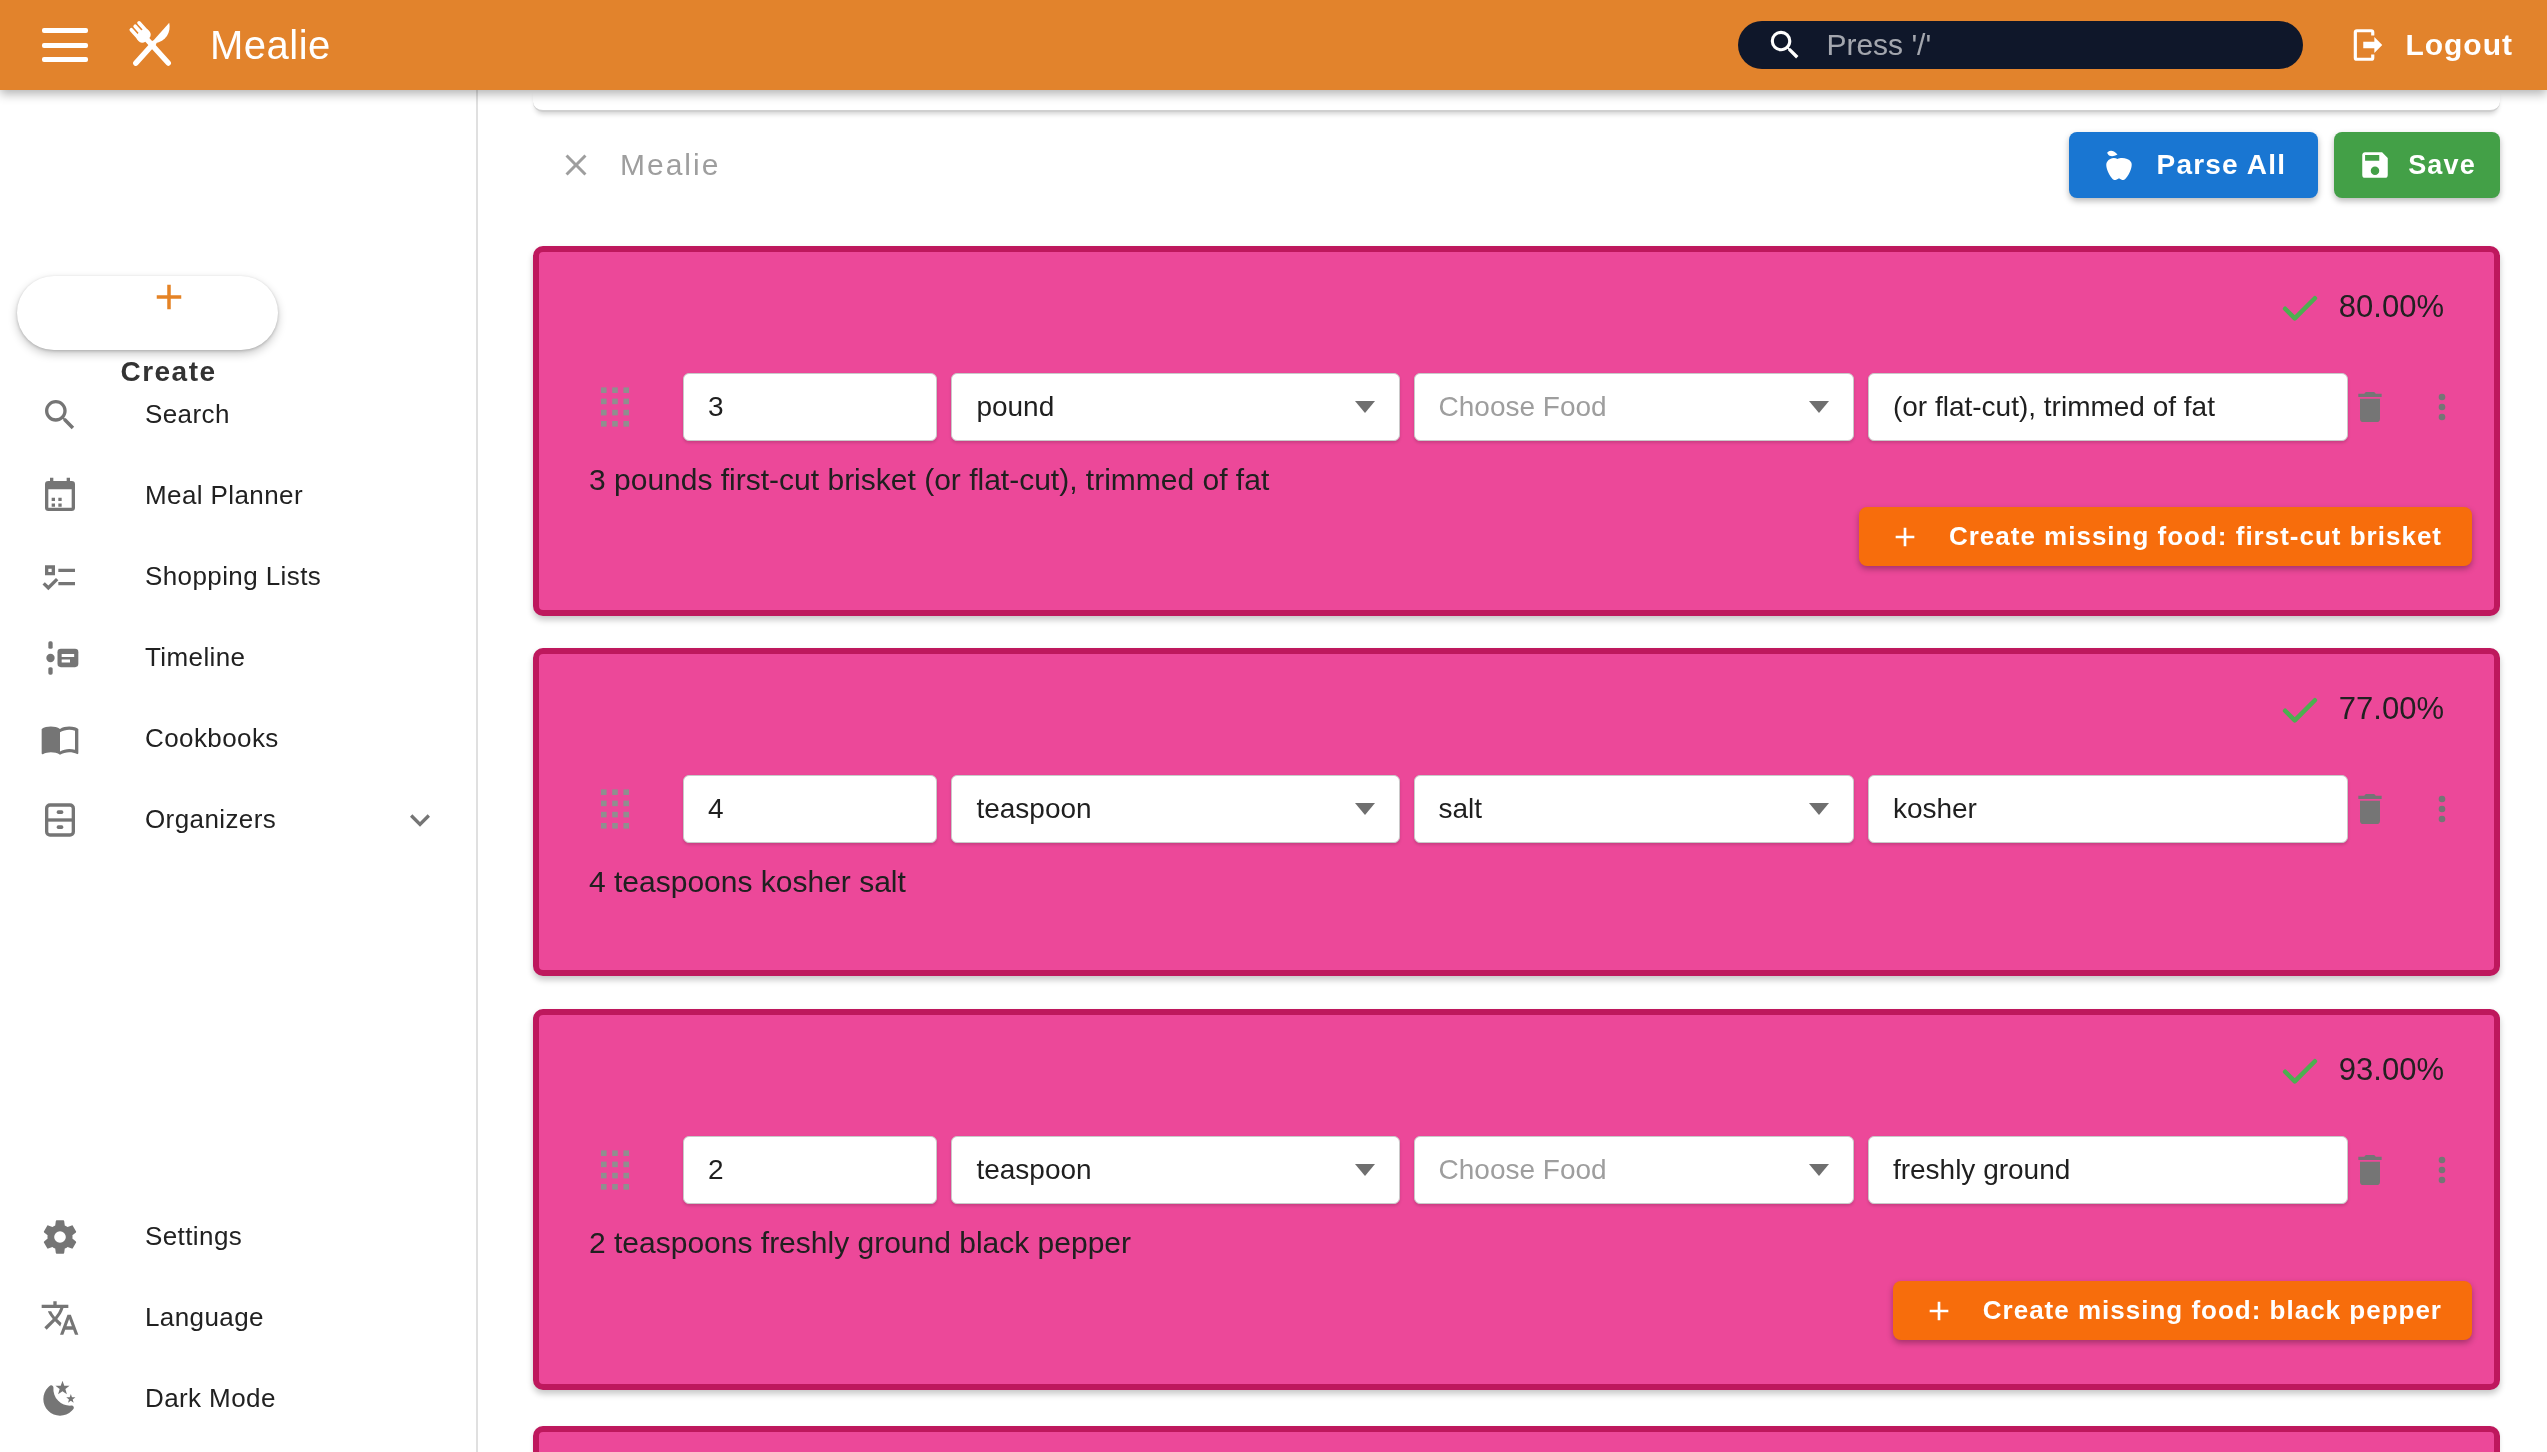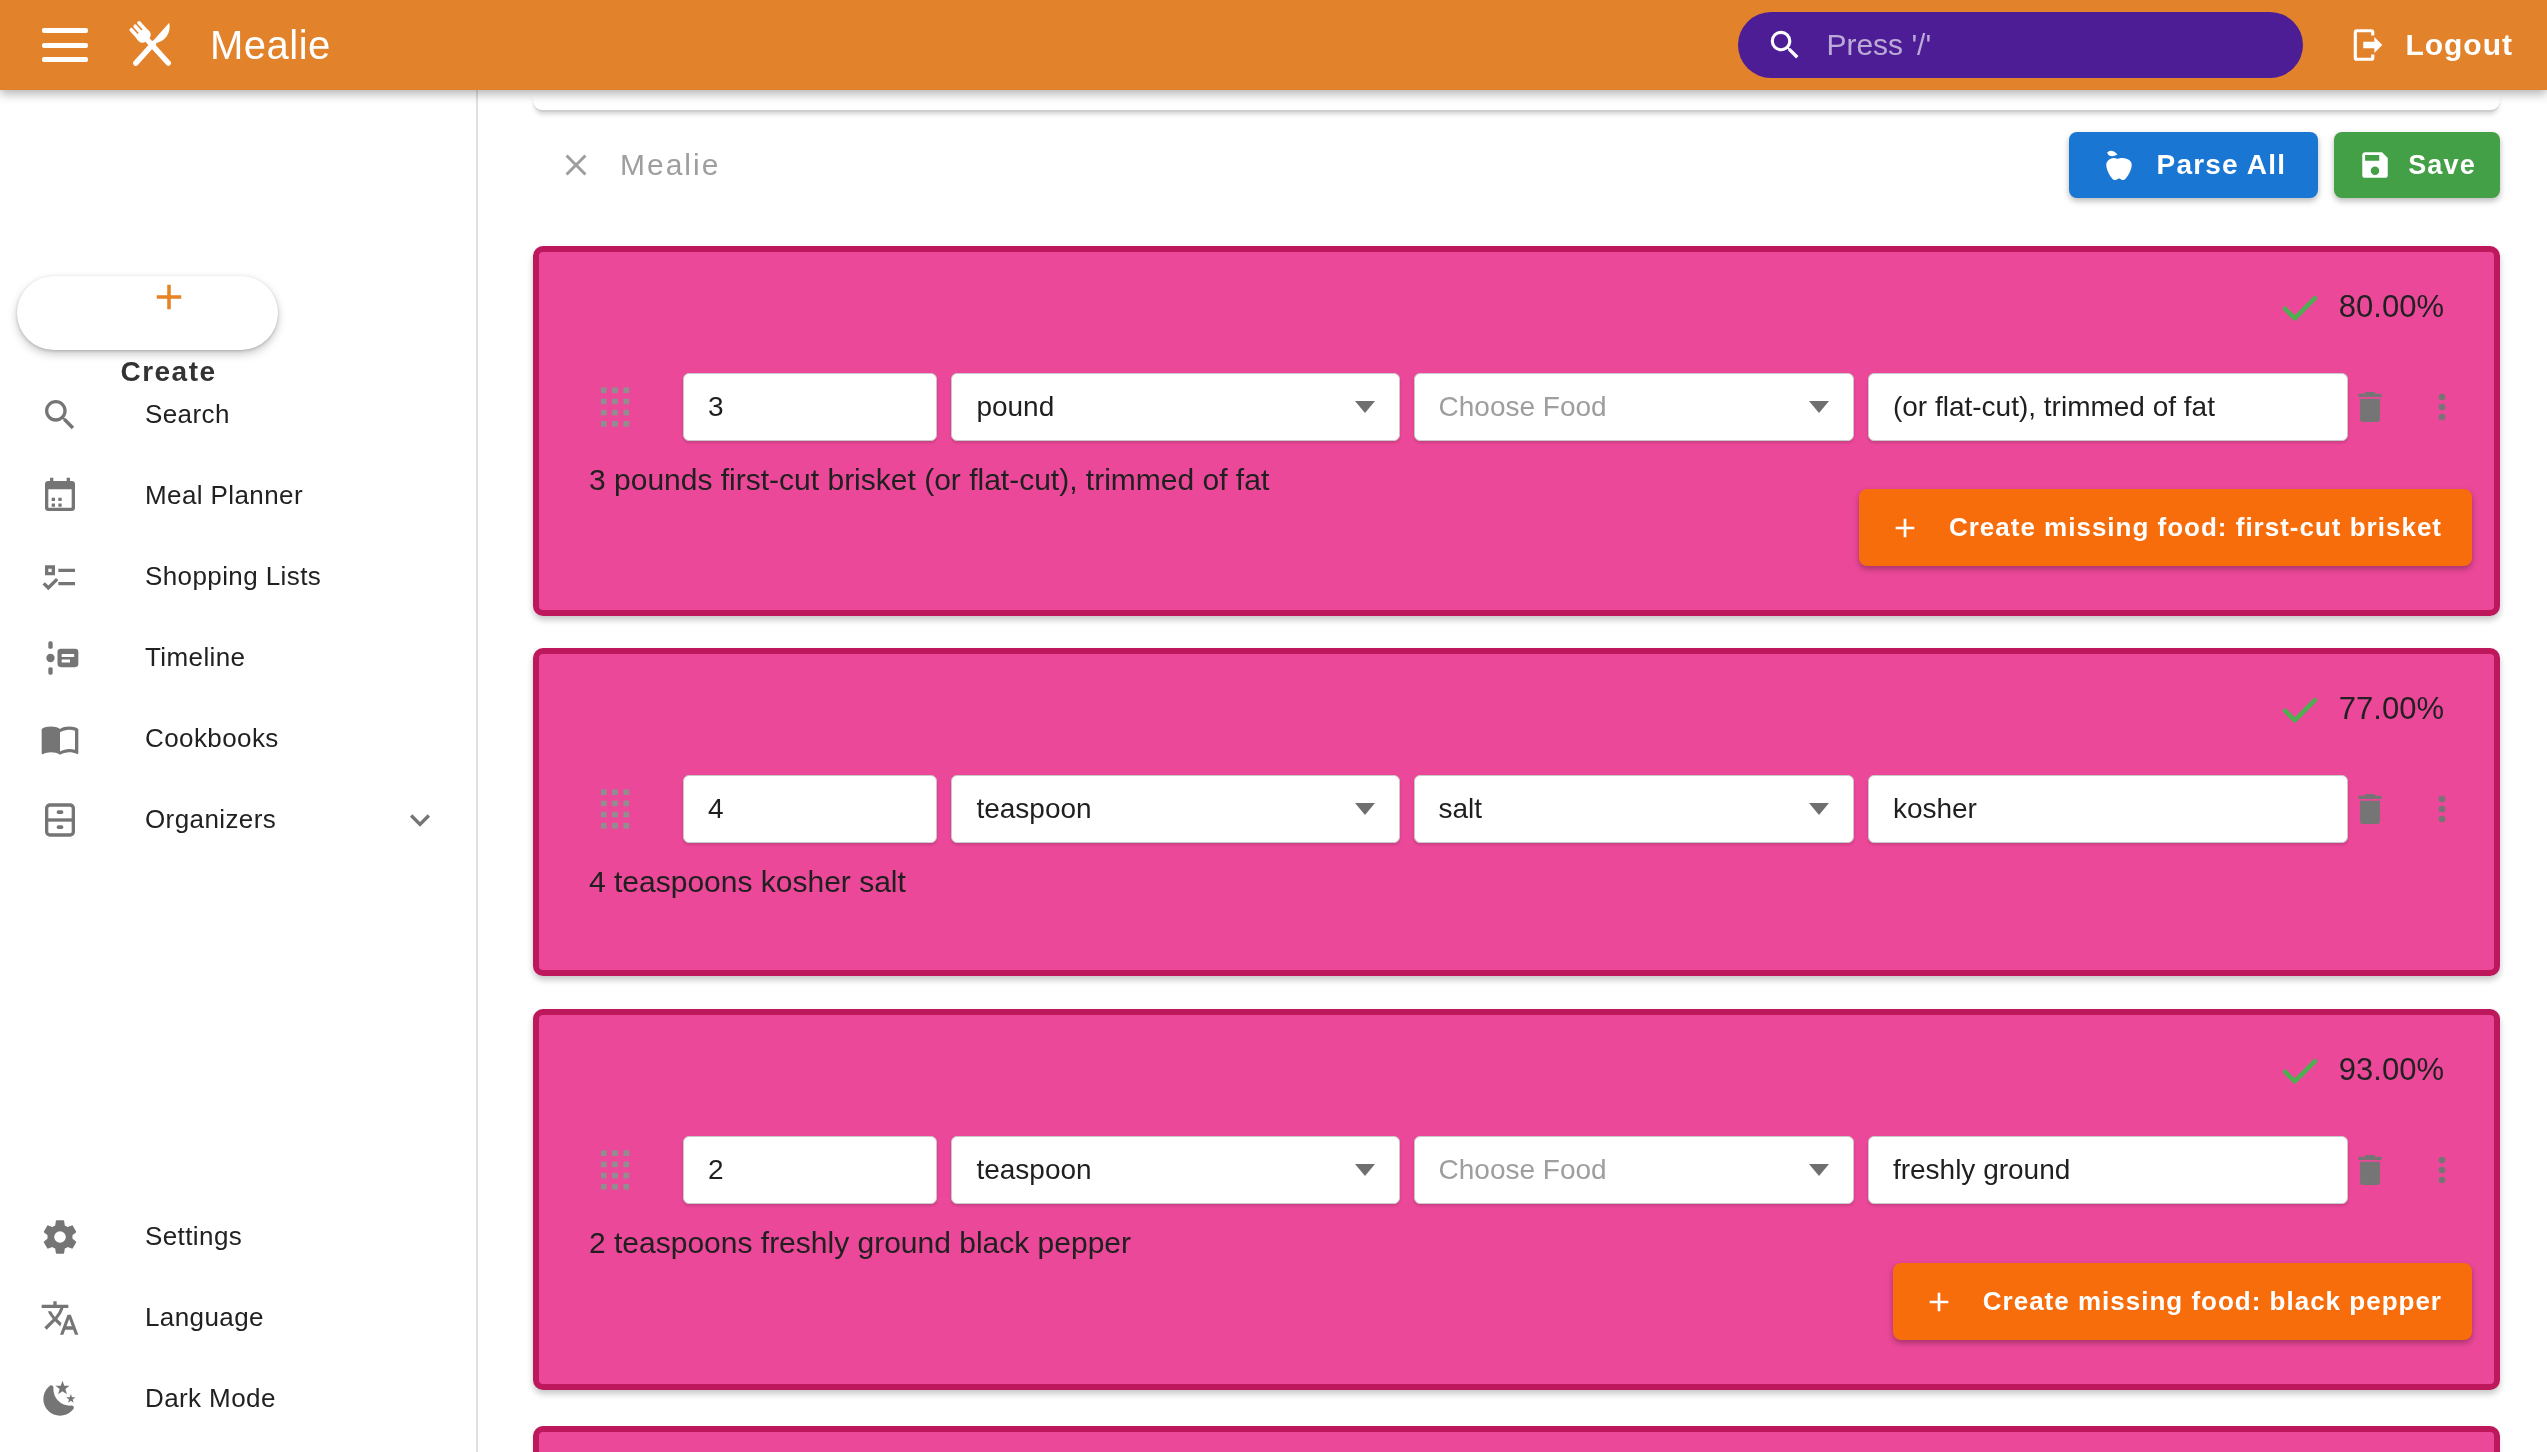--- a/index.html
+++ b/index.html
@@ -17,21 +17,21 @@
     background:#E2832C;display:flex;align-items:center;
     box-shadow:0 4px 10px rgba(0,0,0,.30);
     z-index:50;
   }
   .hamburger{width:46px;height:34px;margin-left:42px;display:flex;flex-direction:column;justify-content:space-between;cursor:pointer;}
   .hamburger span{display:block;height:5px;border-radius:2px;background:#fff;}
   .brand-logo{margin-left:32px;width:64px;height:64px;}
   .app-title{color:#fff;font-size:40px;font-weight:500;margin-left:26px;letter-spacing:0.5px;}
   .bar-spacer{flex:1;}
   .search-pill{
-    width:565px;height:66px;border-radius:33px;background:#4c1d95;
+    width:565px;height:48px;border-radius:33px;background:#0f172a;
     display:flex;align-items:center;padding:0 10px 0 28px;box-sizing:border-box;
   }
   .search-pill input{
     flex:1;background:transparent;border:none;outline:none;
     color:#fff;font-size:30px;margin-left:20px;font-family:inherit;
   }
   .search-pill input::placeholder{color:rgba(255,255,255,.62);}
   .logout-btn{
     display:flex;align-items:center;gap:18px;margin:0 26px 0 38px;
     color:#fff;font-size:30px;font-weight:700;letter-spacing:1px;cursor:pointer;
@@ -131,21 +131,21 @@
   }
   .icon-btn{width:44px;height:44px;display:flex;align-items:center;justify-content:center;cursor:pointer;flex:0 0 auto;}
   .trash-btn{margin-left:auto;}
   .dots-btn{margin-left:28px;}
   .parsed-text{
     position:absolute;left:50px;top:211px;font-size:30px;color:#202020;
   }
   .create-missing-btn{
     position:absolute;right:22px;bottom:44px;height:53px;border-radius:8px;
     background:#F76D0C;color:#fff;display:inline-flex;align-items:center;gap:28px;
-    padding:12px 30px;font-size:26px;font-weight:700;letter-spacing:1px;cursor:pointer;
+    padding:3px 30px;font-size:26px;font-weight:700;letter-spacing:1px;cursor:pointer;
     box-shadow:0 3px 6px rgba(0,0,0,.30);
   }
 </style>
 </head>
 <body>
 
 <header class="app-bar">
   <div class="hamburger">
       <span></span>
       <span></span>

